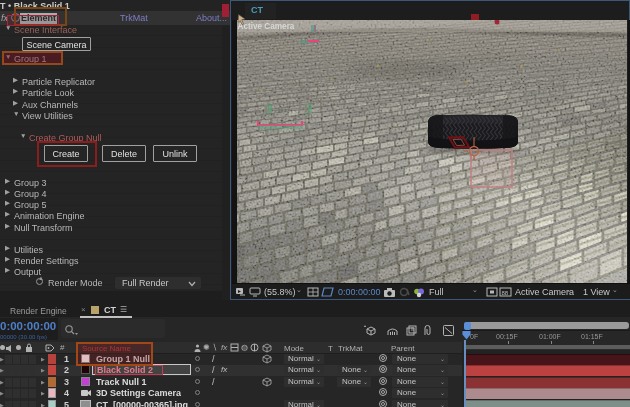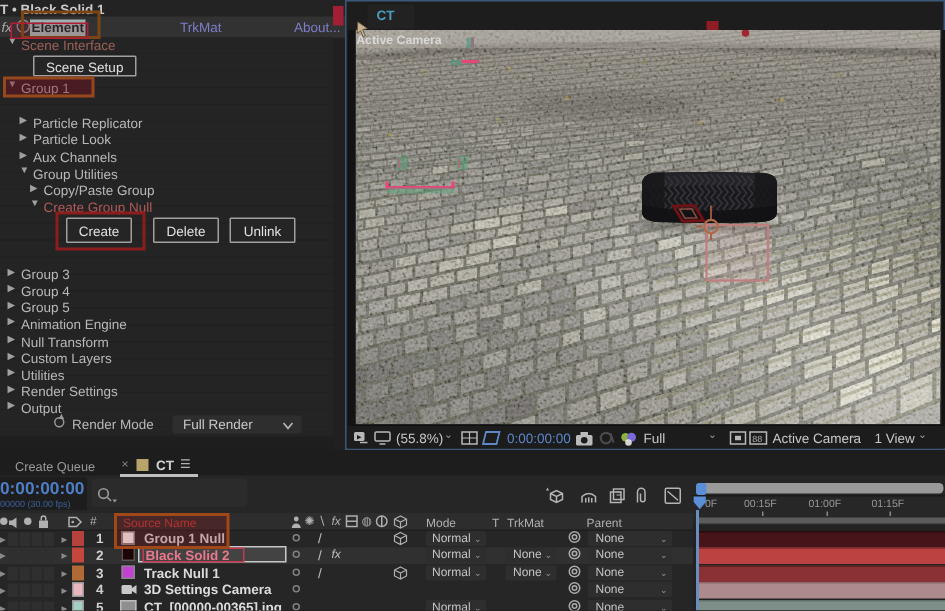--- a/index.html
+++ b/index.html
@@ -33,25 +33,21 @@
     <div style="position:absolute;left:0;top:88px;width:230px;height:11px">
       <span style="position:absolute;left:13px;top:-1px;font-size:6.5px;color:#a0a0a0">▶</span>
       <span style="position:absolute;left:22px;top:0;font-size:9px;color:#b8b8b8">Particle Look</span>
     </div>
     <div style="position:absolute;left:0;top:99.5px;width:230px;height:11px">
       <span style="position:absolute;left:13px;top:-1px;font-size:6.5px;color:#a0a0a0">▶</span>
       <span style="position:absolute;left:22px;top:0;font-size:9px;color:#b8b8b8">Aux Channels</span>
     </div>
     <div style="position:absolute;left:0;top:110.5px;width:230px;height:11px">
       <span style="position:absolute;left:13px;top:-1px;font-size:6.5px;color:#a0a0a0">▼</span>
-      <span style="position:absolute;left:22px;top:0;font-size:9px;color:#b8b8b8">Group Utilities</span>
-    </div>
-    <div style="position:absolute;left:0;top:121.5px;width:230px;height:11px">
-      <span style="position:absolute;left:20px;top:-1px;font-size:6.5px;color:#a0a0a0">▶</span>
-      <span style="position:absolute;left:29px;top:0;font-size:9px;color:#b8b8b8">Copy/Paste Group</span>
+      <span style="position:absolute;left:22px;top:0;font-size:9px;color:#b8b8b8">View Utilities</span>
     </div>
     <div style="position:absolute;left:0;top:133px;width:230px;height:11px">
       <span style="position:absolute;left:20px;top:-1px;font-size:6.5px;color:#a0a0a0">▼</span>
       <span style="position:absolute;left:29px;top:0;font-size:9px;color:#b05a5a">Create Group Null</span>
     </div>
     <div style="position:absolute;left:0;top:178px;width:230px;height:11px">
       <span style="position:absolute;left:5px;top:-1px;font-size:6.5px;color:#a0a0a0">▶</span>
       <span style="position:absolute;left:14px;top:0;font-size:9px;color:#b8b8b8">Group 3</span>
     </div>
     <div style="position:absolute;left:0;top:189px;width:230px;height:11px">
@@ -63,24 +59,20 @@
       <span style="position:absolute;left:14px;top:0;font-size:9px;color:#b8b8b8">Group 5</span>
     </div>
     <div style="position:absolute;left:0;top:211px;width:230px;height:11px">
       <span style="position:absolute;left:5px;top:-1px;font-size:6.5px;color:#a0a0a0">▶</span>
       <span style="position:absolute;left:14px;top:0;font-size:9px;color:#b8b8b8">Animation Engine</span>
     </div>
     <div style="position:absolute;left:0;top:222.5px;width:230px;height:11px">
       <span style="position:absolute;left:5px;top:-1px;font-size:6.5px;color:#a0a0a0">▶</span>
       <span style="position:absolute;left:14px;top:0;font-size:9px;color:#b8b8b8">Null Transform</span>
     </div>
-    <div style="position:absolute;left:0;top:233.5px;width:230px;height:11px">
-      <span style="position:absolute;left:5px;top:-1px;font-size:6.5px;color:#a0a0a0">▶</span>
-      <span style="position:absolute;left:14px;top:0;font-size:9px;color:#b8b8b8">Custom Layers</span>
-    </div>
     <div style="position:absolute;left:0;top:244.5px;width:230px;height:11px">
       <span style="position:absolute;left:5px;top:-1px;font-size:6.5px;color:#a0a0a0">▶</span>
       <span style="position:absolute;left:14px;top:0;font-size:9px;color:#b8b8b8">Utilities</span>
     </div>
     <div style="position:absolute;left:0;top:255.5px;width:230px;height:11px">
       <span style="position:absolute;left:5px;top:-1px;font-size:6.5px;color:#a0a0a0">▶</span>
       <span style="position:absolute;left:14px;top:0;font-size:9px;color:#b8b8b8">Render Settings</span>
     </div>
     <div style="position:absolute;left:0;top:266.5px;width:230px;height:11px">
       <span style="position:absolute;left:5px;top:-1px;font-size:6.5px;color:#a0a0a0">▶</span>
@@ -89,21 +81,21 @@
     <div style="position:absolute;left:0;top:277px;width:230px;height:13px">
 <span style="position:absolute;left:36px;top:1px;width:7px;height:7px;border:1px solid #999;border-radius:50%"></span>
 <span style="position:absolute;left:38px;top:-2px;font-size:6px;color:#999">▲</span>
 <span style="position:absolute;left:48px;top:1px;font-size:9px;color:#b8b8b8">Render Mode</span>
 <span style="position:absolute;left:115px;top:0;width:86px;height:12px;background:#2e2e2e;border-radius:2px"></span>
 <span style="position:absolute;left:122px;top:1px;font-size:9px;color:#c8c8c8">Full Render</span>
 <svg style="position:absolute;left:188px;top:4px" width="8" height="6" viewBox="0 0 8 6">
         <path d="M1 1 L4 4.5 L7 1" stroke="#b0b0b0" stroke-width="1.2" fill="none"></path>
       </svg>
 </div>
-  <div style="position:absolute;left:22px;top:37px;width:69px;height:14px;background:#252525;border:1px solid #a0a0a0;border-radius:1px;text-align:center;line-height:14px;font-size:9px;color:#e0e0e0">Scene Setup</div>
+  <div style="position:absolute;left:22px;top:37px;width:69px;height:14px;background:#252525;border:1px solid #a0a0a0;border-radius:1px;text-align:center;line-height:14px;font-size:9px;color:#e0e0e0">Scene Camera</div>
   <div style="position:absolute;left:44px;top:145px;width:44px;height:17px;background:#252525;border:1px solid #a0a0a0;border-radius:1px;text-align:center;line-height:17px;font-size:9px;color:#e0e0e0">Create</div>
   <div style="position:absolute;left:102px;top:145px;width:44px;height:17px;background:#252525;border:1px solid #a0a0a0;border-radius:1px;text-align:center;line-height:17px;font-size:9px;color:#e0e0e0">Delete</div>
   <div style="position:absolute;left:153px;top:145px;width:44px;height:17px;background:#252525;border:1px solid #a0a0a0;border-radius:1px;text-align:center;line-height:17px;font-size:9px;color:#e0e0e0">Unlink</div>
 
   <div class="abs" style="left:14px;top:7px;width:53px;height:19px;border:2px solid #7c4514"></div>
   <div class="abs" style="left:7px;top:15px;width:52px;height:11px;border:1px solid #b01e38;background:rgba(150,20,40,0.18)"></div>
   <div class="abs" style="left:2px;top:51px;width:61px;height:14px;border:2px solid #93491c;background:rgba(130,15,35,0.4)"></div>
   <div class="abs" style="left:37px;top:141px;width:60px;height:26px;border:2px solid #8c1d1d"></div>
   <div class="abs" style="left:222px;top:4px;width:7px;height:13px;background:#a01f35"></div>
 </div>
@@ -1563,21 +1555,21 @@
       </svg>
     <span class="abs" style="left:283px;top:3px;font-size:9px;color:#c8c8c8">Active Camera</span>
     <span class="abs" style="left:334px;top:2px;font-size:7px;color:#999">⌄</span>
     <span class="abs" style="left:351px;top:3px;font-size:9px;color:#c8c8c8">1 View</span>
     <span class="abs" style="left:380px;top:2px;font-size:7px;color:#999">⌄</span>
   </div>
 </div>
 
 <div class="abs" style="left:0;top:300px;width:630px;height:107px;background:#262626">
   <div class="abs" style="left:0;top:0;width:630px;height:17px;background:#1d1d1d"></div>
-  <span class="abs" style="left:10px;top:6px;font-size:8.5px;color:#9a9a9a">Create Queue</span>
+  <span class="abs" style="left:10px;top:6px;font-size:8.5px;color:#9a9a9a">Render Engine</span>
   <span class="abs" style="left:81px;top:5px;font-size:8px;color:#888">×</span>
   <span class="abs" style="left:91px;top:5.5px;width:8px;height:8px;background:#b8a36a;display:inline-block"></span>
   <span class="abs" style="left:104px;top:5px;font-size:9px;font-weight:bold;color:#d2d2d2">CT</span>
   <span class="abs" style="left:120px;top:5px;font-size:8px;color:#b0b0b0">☰</span>
   <div class="abs" style="left:80px;top:16px;width:52px;height:2px;background:#c0c0c0"></div>
 
   <div class="abs" style="left:0px;top:17.5px;width:58px;height:22px;background:#1d1d1d"></div>
     <span class="abs" style="left:0px;top:19.5px;font-size:11.5px;font-weight:bold;color:#4e7fc6">0:00:00:00</span>
   <span class="abs" style="left:0px;top:34px;font-size:6px;color:#3a62a0">00000 (30.00 fps)</span>
 

